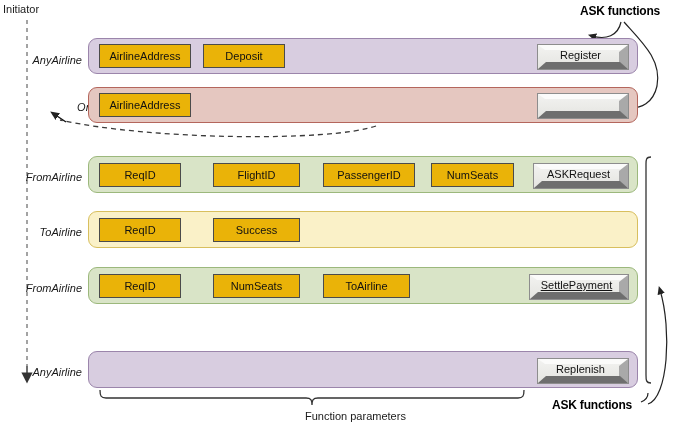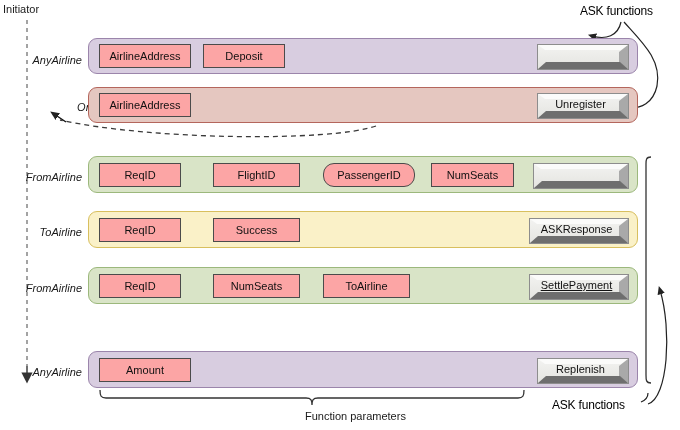--- a/index.html
+++ b/index.html
@@ -40,21 +40,21 @@
     color:#1a1a1a;
     text-align:right;
     white-space:nowrap;
     left:0;width:82px;font-style:italic;
   }
 
   
   .param{
     position:absolute;
     box-sizing:border-box;
-    background:#fca5a5;
+    background:#eab308;
     border:1px solid #4b4b4b;
     height:24px;
     line-height:22px;
     text-align:center;
     font-size:11px;
     color:#111;
     white-space:nowrap;
   }
 
   
@@ -84,21 +84,21 @@
     position:absolute;left:0;top:0;width:100%;height:5px;
     background:#fbfbfa;
     clip-path:polygon(0 0,100% 0,calc(100% - 7px) 100%,7px 100%);
   }
   .fnbtn .cap{position:relative;z-index:3;display:block;padding-right:5px;}
 
   
   .ann{
     position:absolute;
     font-size:12px;
-    font-weight:normal;
+    font-weight:bold;
     color:#000;
     white-space:nowrap;
     letter-spacing:-.2px;
   }
   .cap-lbl{
     position:absolute;
     font-size:11px;
     color:#1a1a1a;
     white-space:nowrap;
   }
@@ -146,75 +146,69 @@
 
   <div class="row-label" style="top:54px;">AnyAirline</div>
   <div class="row purple" style="left:88px;top:38px;width:550px;height:36px;">
   </div>
   <div class="param" style="left:99px;top:44px;width:92px;">AirlineAddress</div>
   <div class="param" style="left:203px;top:44px;width:82px;">Deposit</div>
   <div class="fnbtn" style="left:537px;top:44px;width:92px;">
     <span class="bevel-t"></span>
     <span class="bevel-r"></span>
     <span class="bevel-b"></span>
+    <span class="cap">Register</span>
   </div>
 
   <div class="row-label" style="top:101px;padding-left:44px;">OnlyChair</div>
   <div class="row red" style="left:88px;top:87px;width:550px;height:36px;">
   </div>
   <div class="param" style="left:99px;top:93px;width:92px;">AirlineAddress</div>
   <div class="fnbtn" style="left:537px;top:93px;width:92px;">
     <span class="bevel-t"></span>
     <span class="bevel-r"></span>
     <span class="bevel-b"></span>
-    <span class="cap">Unregister</span>
   </div>
 
   <div class="row-label" style="top:171px;">FromAirline</div>
   <div class="row green" style="left:88px;top:156px;width:550px;height:37px;">
   </div>
   <div class="param" style="left:99px;top:163px;width:82px;">ReqID</div>
   <div class="param" style="left:213px;top:163px;width:87px;">FlightID</div>
-  <div class="param" style="left:323px;top:163px;width:92px;border-radius:11px;">PassengerID</div>
+  <div class="param" style="left:323px;top:163px;width:92px;">PassengerID</div>
   <div class="param" style="left:431px;top:163px;width:83px;">NumSeats</div>
   <div class="fnbtn" style="left:533px;top:163px;width:96px;">
     <span class="bevel-t"></span>
     <span class="bevel-r"></span>
     <span class="bevel-b"></span>
+    <span class="cap">ASKRequest</span>
   </div>
 
   <div class="row-label" style="top:226px;">ToAirline</div>
   <div class="row yellow" style="left:88px;top:211px;width:550px;height:37px;">
   </div>
   <div class="param" style="left:99px;top:218px;width:82px;">ReqID</div>
   <div class="param" style="left:213px;top:218px;width:87px;">Success</div>
-  <div class="fnbtn" style="left:529px;top:218px;width:100px;">
-    <span class="bevel-t"></span>
-    <span class="bevel-r"></span>
-    <span class="bevel-b"></span>
-    <span class="cap">ASKResponse</span>
-  </div>
 
   <div class="row-label" style="top:282px;">FromAirline</div>
   <div class="row green" style="left:88px;top:267px;width:550px;height:37px;">
   </div>
   <div class="param" style="left:99px;top:274px;width:82px;">ReqID</div>
   <div class="param" style="left:213px;top:274px;width:87px;">NumSeats</div>
   <div class="param" style="left:323px;top:274px;width:87px;">ToAirline</div>
   <div class="fnbtn" style="left:529px;top:274px;width:100px;text-decoration:underline;">
     <span class="bevel-t"></span>
     <span class="bevel-r"></span>
     <span class="bevel-b"></span>
     <span class="cap">SettlePayment</span>
   </div>
 
   <div class="row-label" style="top:366px;">AnyAirline</div>
   <div class="row purple" style="left:88px;top:351px;width:550px;height:37px;">
   </div>
-  <div class="param" style="left:99px;top:358px;width:92px;">Amount</div>
   <div class="fnbtn" style="left:537px;top:358px;width:92px;">
     <span class="bevel-t"></span>
     <span class="bevel-r"></span>
     <span class="bevel-b"></span>
     <span class="cap">Replenish</span>
   </div>
 
   <div class="ann" style="left:580px;top:4px;">ASK functions</div>
 
   <div class="ann" style="left:552px;top:398px;">ASK functions</div>

